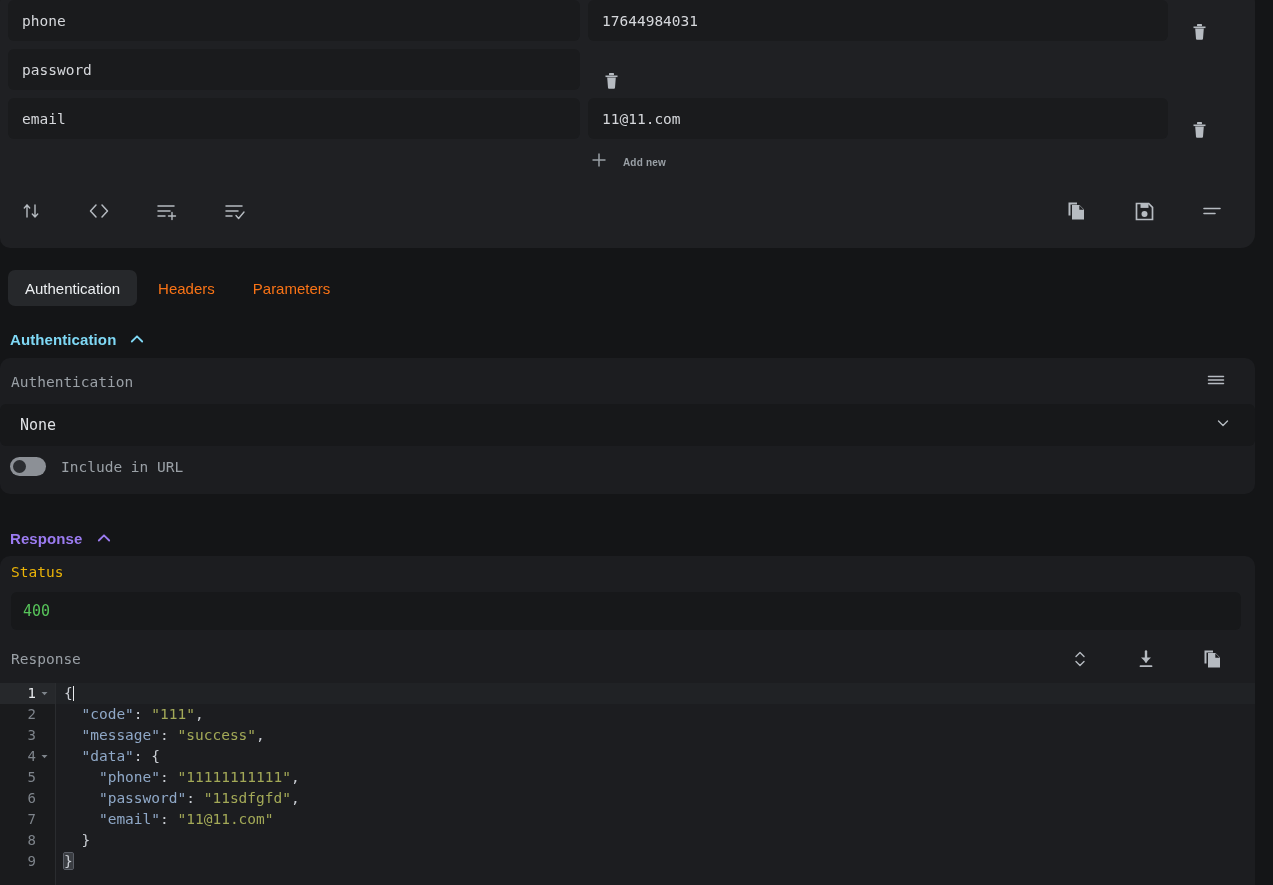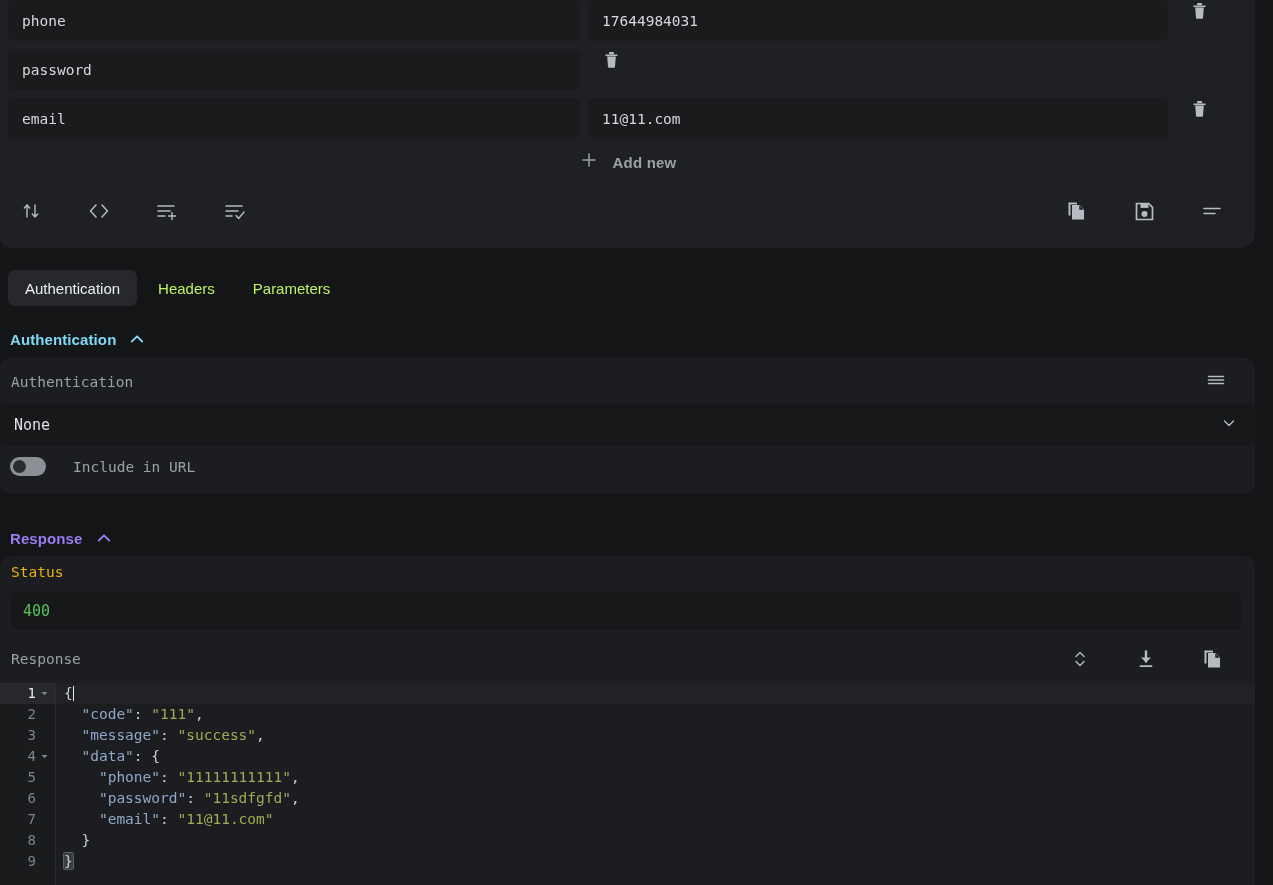--- a/index.html
+++ b/index.html
@@ -13,21 +13,21 @@
 
   
   .kv-card {
     position: absolute; left: 0; top: -8px; width: 1255px; height: 256px;
     background: #1f2023;
     border-radius: 10px;
     border-bottom-right-radius: 14px;
   }
   .kv-rows { position: absolute; left: 0; top: 8px; width: 1255px; }
   .kv-row {
-    display: flex; align-items: flex-start;
+    display: flex; align-items: flex-end;
     height: 41px; margin-bottom: 8px; padding: 0 8px;
     gap: 8px;
   }
   .kv-field {
     height: 41px;
     background: #1a1b1d;
     border-radius: 6px;
     display: flex; align-items: center;
     padding: 0 14px;
     font-family: "DejaVu Sans Mono", monospace;
@@ -45,21 +45,21 @@
   .kv-del svg { display: block; }
 
   
   .add-new-row {
     position: absolute; left: 0; top: 154px; width: 1255px; height: 32px;
     display: flex; align-items: center; justify-content: center;
     gap: 14px; cursor: pointer;
   }
   .add-new-row .plus { color: #9aa0a6; }
   .add-new-label {
-    color: #9aa0a6; font-size: 15px; font-weight: bold;
+    color: #9aa0a6; font-size: 10px; font-weight: bold;
     letter-spacing: 0.2px;
   }
 
   
   .kv-toolbar {
     position: absolute; left: 0; top: 196px; width: 1255px; height: 46px;
     display: flex; align-items: center;
   }
   .kv-toolbar .grp { display: flex; align-items: center; }
   .kv-toolbar .grp.left { margin-left: 18px; gap: 42px; }
@@ -72,21 +72,21 @@
   .ibtn svg { display: block; }
 
   
   .tabs {
     position: absolute; left: 0; top: 270px; height: 36px;
     display: flex; align-items: stretch; gap: 4px; padding-left: 8px;
   }
   .tab {
     display: flex; align-items: center;
     padding: 0 17px;
-    font-size: 15px; color: #bef264;
+    font-size: 15px; color: #f97316;
     border-radius: 7px; cursor: pointer;
     white-space: nowrap;
   }
   .tab.active { background: #26282b; color: #eceff1; }
 
   
   .section-head {
     position: absolute; left: 0; height: 26px;
     display: flex; align-items: center; gap: 12px;
     padding-left: 10px; cursor: pointer;
@@ -114,31 +114,31 @@
     font-size: 14.5px; color: #9aa0a6;
     font-family: "DejaVu Sans Mono", monospace;
   }
   .field-label-row .trail { margin-left: auto; margin-right: 28px; }
 
   .select-box {
     position: absolute; left: 0; top: 46px; width: 1255px; height: 42px;
     background: #17181a;
     border-radius: 6px;
     display: flex; align-items: center;
-    padding: 0 14px; cursor: pointer;
+    padding: 0 20px; cursor: pointer;
   }
   .select-value {
     font-family: "DejaVu Sans Mono", monospace;
     font-size: 15px; color: #dfe1e5;
   }
   .select-box .caret { margin-left: auto; margin-right: 4px; }
 
   .toggle-row {
     position: absolute; left: 10px; top: 99px;
-    display: flex; align-items: center; gap: 27px;
+    display: flex; align-items: center; gap: 15px;
   }
   .toggle {
     width: 36px; height: 19px; border-radius: 10px;
     background: #8c9096; position: relative; cursor: pointer; flex: none;
   }
   .toggle .knob {
     position: absolute; left: 3px; top: 3px;
     width: 13px; height: 13px; border-radius: 50%;
     background: #2b2d31;
   }

